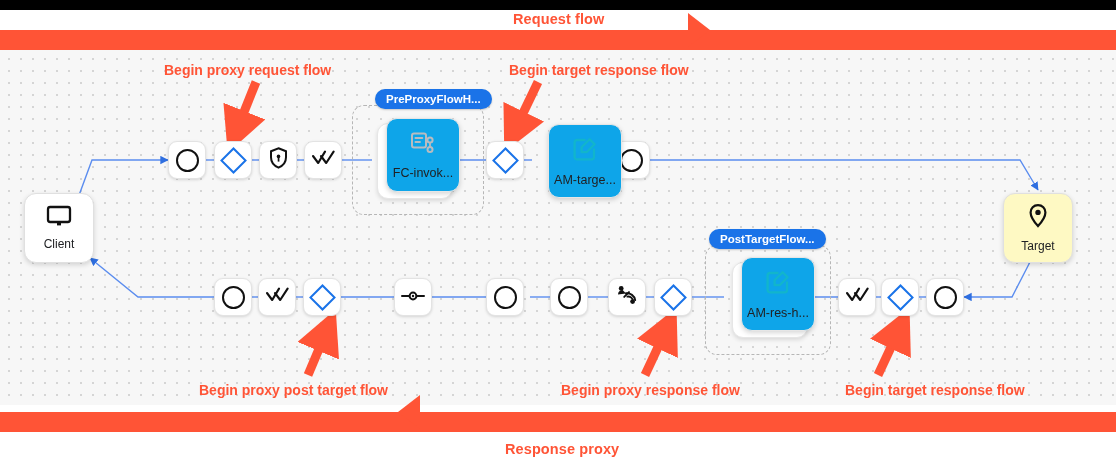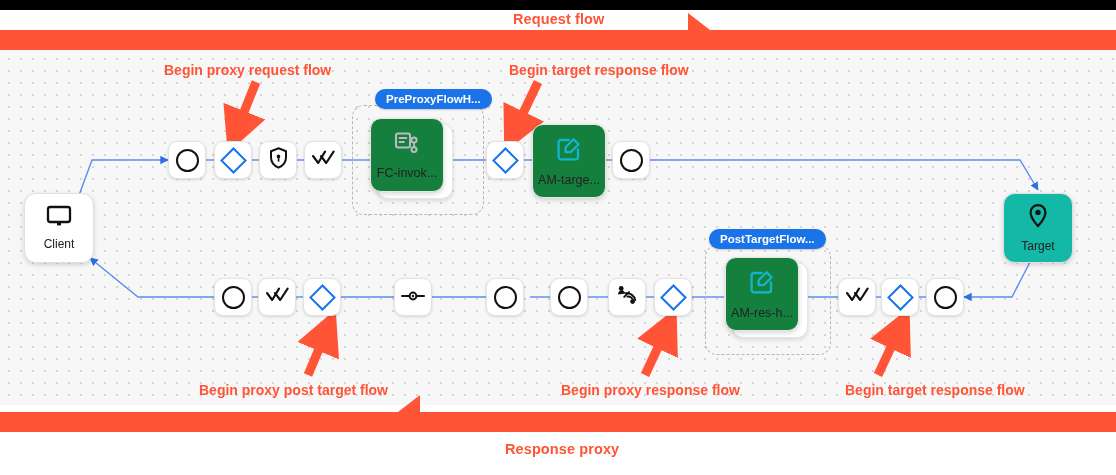--- a/index.html
+++ b/index.html
@@ -30,32 +30,32 @@
 
   
   .annot{position:absolute;color:#ff5436;font-weight:bold;font-size:14px;white-space:nowrap;}
   .arrowsvg{position:absolute;overflow:visible;}
 
   
   .node{position:absolute;box-sizing:border-box;background:#fff;border:1px solid #e3e3e3;
     border-radius:9px;box-shadow:0 1px 3px rgba(0,0,0,.14);
     display:flex;align-items:center;justify-content:center;}
   .node.sq{width:38px;height:38px;border-radius:9px;}
-  .bignode{position:absolute;box-sizing:border-box;width:74px;height:74px;background:#15803d;
+  .bignode{position:absolute;box-sizing:border-box;width:74px;height:74px;background:#0ea5e9;
     border:1px solid #e6e6e6;border-radius:11px;box-shadow:0 2px 5px rgba(0,0,0,.16);
-    display:flex;flex-direction:column;align-items:center;justify-content:center;gap:7px;}
+    display:flex;flex-direction:column;align-items:center;justify-content:center;gap:7px;margin-left:16px;}
   .bignode .lbl{font-size:12.5px;color:#202124;white-space:nowrap;}
   .stackback{position:absolute;width:74px;height:74px;background:#fff;border:1px solid #e6e6e6;
     border-radius:11px;box-shadow:0 2px 4px rgba(0,0,0,.12);}
   .endnode{position:absolute;box-sizing:border-box;width:70px;height:70px;border-radius:12px;
     border:1px solid #e0e0e0;display:flex;flex-direction:column;align-items:center;
     justify-content:center;gap:6px;box-shadow:0 2px 5px rgba(0,0,0,.15);}
   .endnode .lbl{font-size:12px;color:#202124;}
   .endnode.client{background:#fff;}
-  .endnode.target{background:#14b8a6;}
+  .endnode.target{background:#fef9c3;}
 
   
   .group{position:absolute;box-sizing:border-box;border:1.6px dashed #b6b6b6;border-radius:12px;}
   .badge{position:absolute;background:#1a73e8;color:#fff;font-size:11.5px;font-weight:bold;
     padding:4px 11px;border-radius:11px;white-space:nowrap;box-shadow:0 1px 2px rgba(0,0,0,.2);}
 
   .diamond{width:15px;height:15px;border:2.2px solid #1a73e8;transform:rotate(45deg);}
   .circle{width:19px;height:19px;border:2.4px solid #111;border-radius:50%;}
 </style>
 </head>

